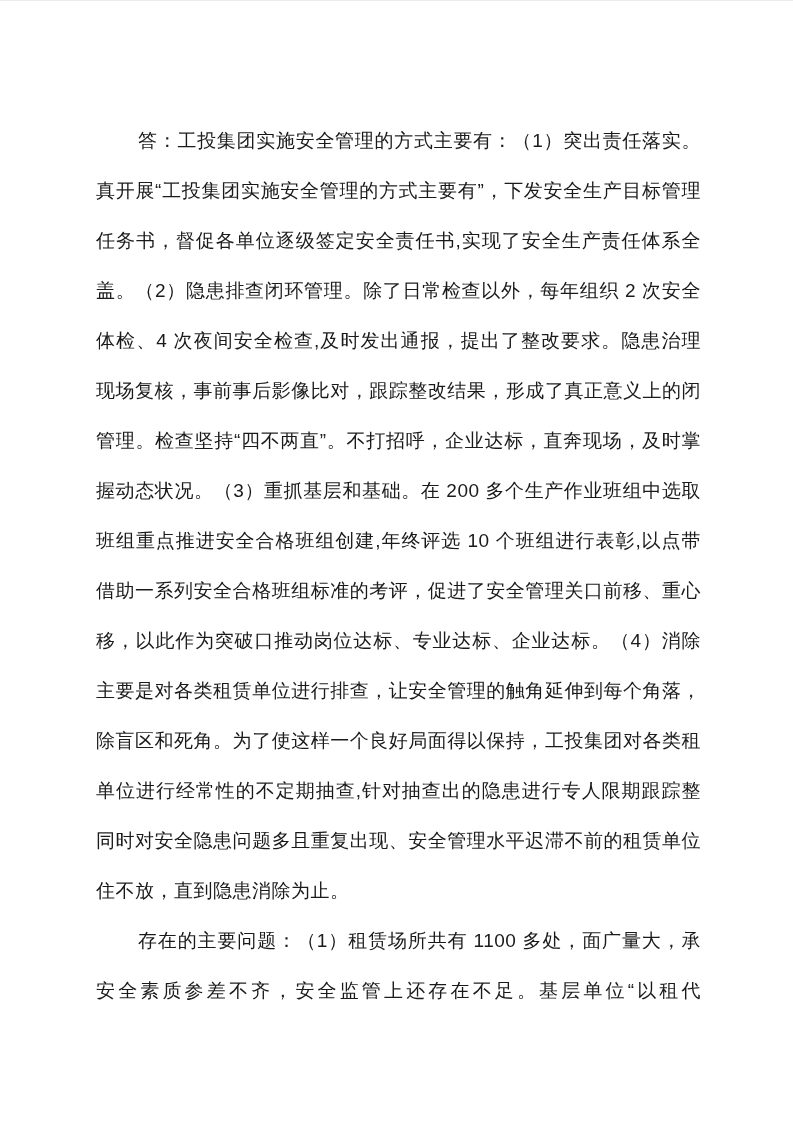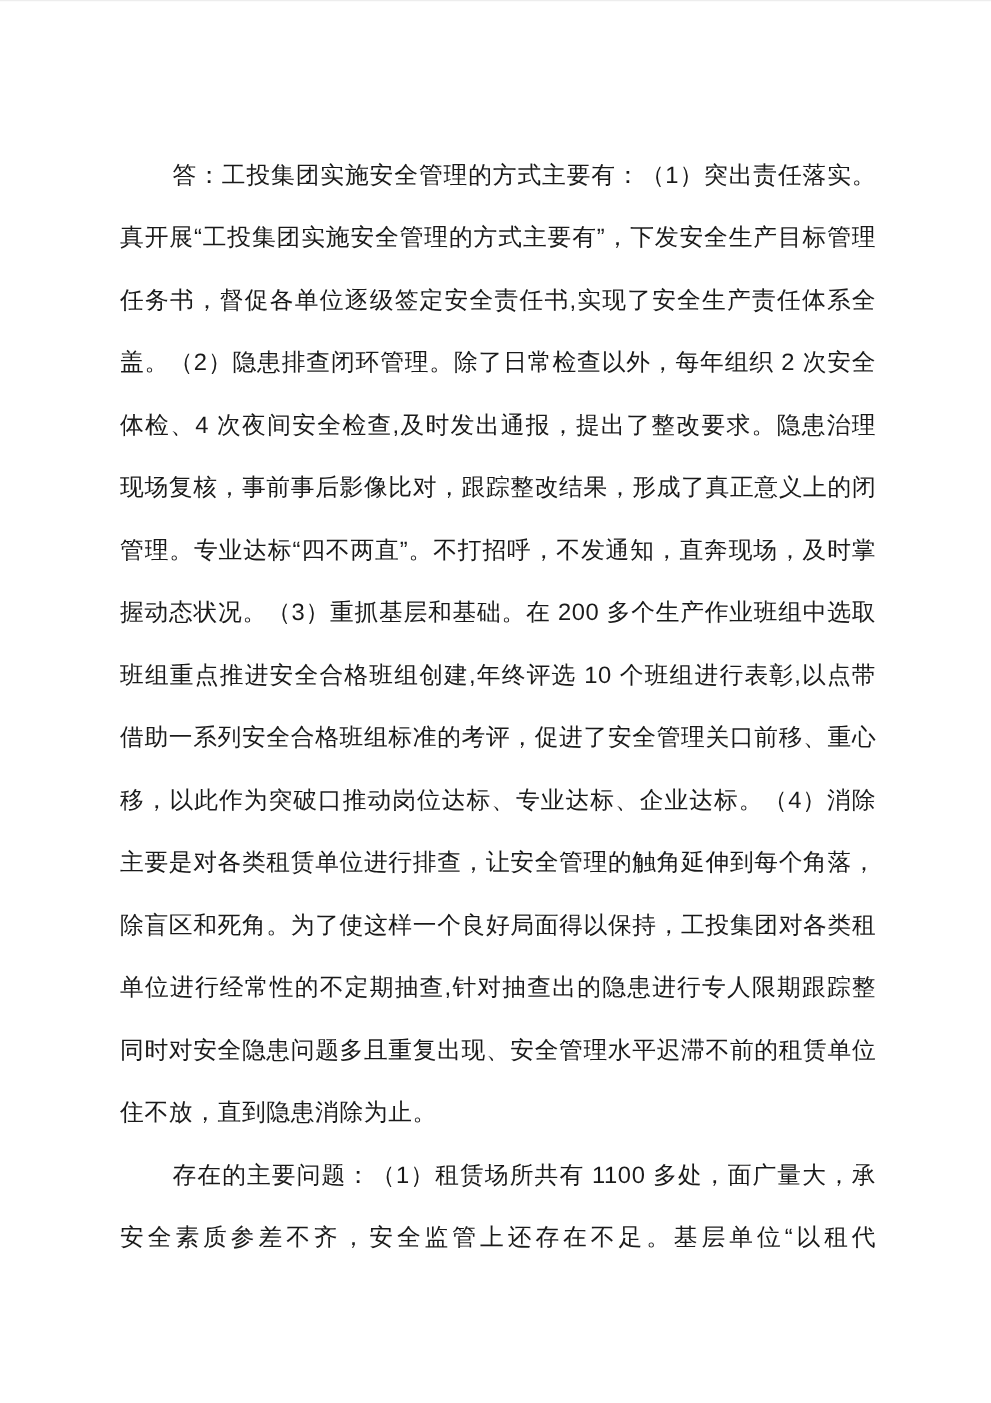--- a/index.html
+++ b/index.html
@@ -52,21 +52,21 @@
 <div class="page">
   <div class="textblock">
 
     <div class="paragraph">
       <div class="line first">答：工投集团实施安全管理的方式主要有：（1）突出责任落实。认</div>
       <div class="line">真开展“工投集团实施安全管理的方式主要有”，下发安全生产目标管理</div>
       <div class="line">任务书，督促各单位逐级签定安全责任书,实现了安全生产责任体系全覆</div>
       <div class="line">盖。（2）隐患排查闭环管理。除了日常检查以外，每年组织 2 次安全专家</div>
       <div class="line">体检、4 次夜间安全检查,及时发出通报，提出了整改要求。隐患治理采取</div>
       <div class="line">现场复核，事前事后影像比对，跟踪整改结果，形成了真正意义上的闭环</div>
-      <div class="line">管理。专业达标“四不两直”。不打招呼，不发通知，直奔现场，及时掌</div>
+      <div class="line">管理。检查坚持“四不两直”。不打招呼，企业达标，直奔现场，及时掌</div>
       <div class="line">握动态状况。（3）重抓基层和基础。在 200 多个生产作业班组中选取部分</div>
       <div class="line">班组重点推进安全合格班组创建,年终评选 10 个班组进行表彰,以点带面，</div>
       <div class="line">借助一系列安全合格班组标准的考评，促进了安全管理关口前移、重心下</div>
       <div class="line">移，以此作为突破口推动岗位达标、专业达标、企业达标。（4）消除盲区。</div>
       <div class="line">主要是对各类租赁单位进行排查，让安全管理的触角延伸到每个角落，消</div>
       <div class="line">除盲区和死角。为了使这样一个良好局面得以保持，工投集团对各类租赁</div>
       <div class="line">单位进行经常性的不定期抽查,针对抽查出的隐患进行专人限期跟踪整改，</div>
       <div class="line">同时对安全隐患问题多且重复出现、安全管理水平迟滞不前的租赁单位抓</div>
       <div class="line short">住不放，直到隐患消除为止。</div>
     </div>

